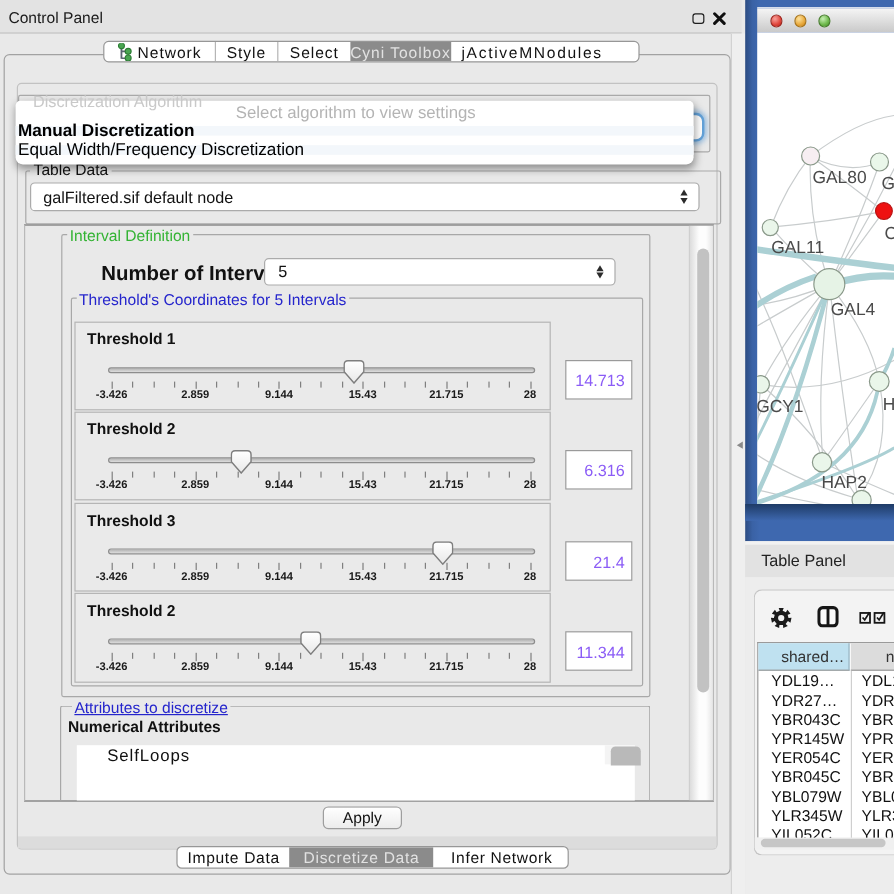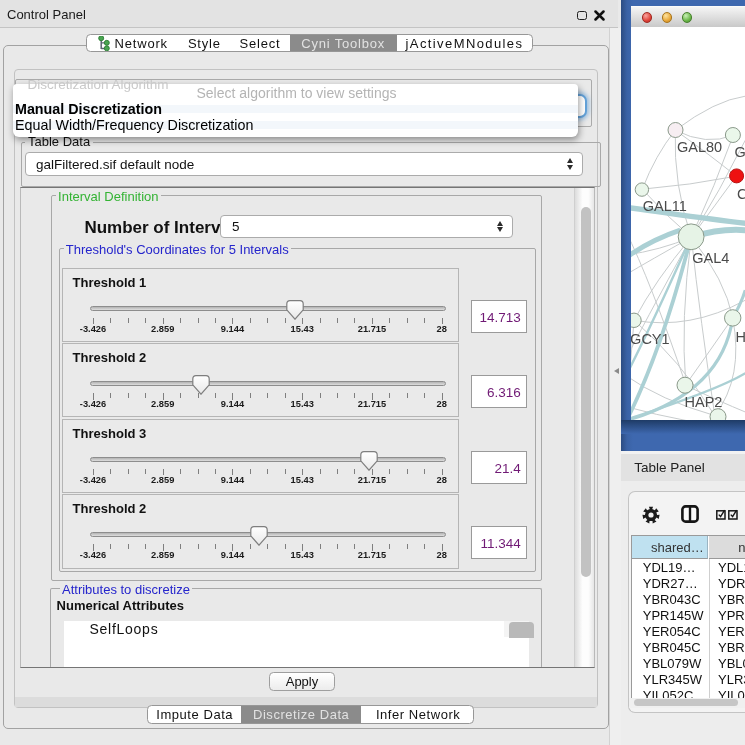--- a/index.html
+++ b/index.html
@@ -59,21 +59,21 @@
 #lblNumInt { position:absolute; left:63.1px; top:30px; font-weight:bold; font-size:17px; color:#111; }
 #combo5 { left:198.6px; top:27.7px; width:293.2px; height:22.4px; }
 #combo5 .txt { position:absolute; left:11px; top:3px; font-size:13.5px; color:#111; }
 
 
 .tpanel { position:absolute; left:40.3px; width:397px; height:74.3px; border:1px solid #b5b5b5; background:#eaeaea; }
 .tlabel { position:absolute; left:10px; top:6px; font-weight:bold; font-size:13px; color:#111; }
 .track { position:absolute; left:27.4px; top:37px; width:356px; height:5px; border-radius:2.5px; border:1px solid #8d8d8d; background:linear-gradient(#b3b3b3,#dedede); }
 .tick { position:absolute; width:1px; background:#7f7f7f; }
 .tlab { position:absolute; font-size:9.3px; font-weight:bold; color:#1a1a1a; transform:translateX(-50%); top:55px; }
-.vbox { position:absolute; left:408.1px; top:31px; width:56px; height:33px; background:#fff; border:1px solid #9a9a9a; font-size:13.5px; color:#701a75; text-align:right; padding:9px 5px 16px 0; }
+.vbox { position:absolute; left:408.1px; top:31px; width:56px; height:33px; background:#fff; border:1px solid #9a9a9a; font-size:13.5px; color:#8b5cf6; text-align:right; padding:9px 5px 16px 0; }
 .thumb { position:absolute; top:31px; width:17.5px; height:19.5px; margin-left:-8.75px; }
 
 
 #lblNumAttr { left:56.6px; top:598px; font-weight:bold; font-size:13px; color:#111; }
 #attrList { left:64.4px; top:621px; width:464.6px; height:46.5px; background:#fff; font-size:14px; letter-spacing:0.75px; color:#111; }
 #attrList div { padding-left:25px; height:16px; line-height:16px; }
 #alScroll { position:absolute; right:0; top:0; width:14.5px; height:100%; background:#f4f4f4; }
 #alThumb { position:absolute; left:4.9px; top:1px; width:7.3px; height:100%; background:#b9b9b9; border-radius:4px 4px 0 0; }
 
 
@@ -317,21 +317,21 @@
           <defs>
             <linearGradient id="tg3" x1="0" y1="0" x2="0" y2="1">
               <stop offset="0" stop-color="#ffffff"></stop>
               <stop offset="1" stop-color="#e8e8e8"></stop>
             </linearGradient>
           </defs>
         </svg>
       </div>
     </div>
   <div class="group" id="gAttr" style="left:28.7px; top:400.8px; width:492.5px; height:80px; border-bottom:none;">
-    <span class="gtitle blue" style="left:9px;">Attributes to discretize</span>
+    <span class="gtitle blue" style="left:9px;text-decoration:underline;">Attributes to discretize</span>
   </div>
   <div class="abs" id="lblNumAttr" style="left:35.3px; top:410px;">Numerical Attributes</div>
   <div class="abs" id="attrList" style="left:43.1px; top:433.5px;">
     <div>SelfLoops</div>
     <div id="alScroll">
         <div id="alThumb"></div>
       </div>
   </div>
   <div id="vscroll">
       <div id="vthumb"></div>
@@ -346,21 +346,21 @@
         <line x1="3.2" y1="6.8" x2="8.2" y2="6.8" stroke="#5a6470" stroke-width="1.3"></line>
         <line x1="3.2" y1="12.5" x2="8.2" y2="12.5" stroke="#5a6470" stroke-width="1.3"></line>
         <circle cx="3.2" cy="2.2" r="2.5" fill="#49a551" stroke="#2c7d34" stroke-width="0.9"></circle>
         <circle cx="8.8" cy="6.8" r="2.5" fill="#49a551" stroke="#2c7d34" stroke-width="0.9"></circle>
         <circle cx="8.8" cy="12.3" r="2.5" fill="#49a551" stroke="#2c7d34" stroke-width="0.9"></circle>
       </svg>Network</div>
   <div class="segdiv"></div>
   <div class="seg" style="width:51.7px;">Style</div>
   <div class="segdiv"></div>
   <div class="seg" style="width:59.5px;">Select</div>
-  <div class="seg sel" style="width:107px;">Cyni Toolbox</div>
+  <div class="seg sel" style="width:84px;">Cyni Toolbox</div>
   <div class="seg" style="width:135.6px; letter-spacing:1.4px;">jActiveMNodules</div>
 </div>
 
 <div class="abs" id="botTabs">
   <div class="seg" style="width:93.6px;">Impute Data</div>
   <div class="seg sel" style="width:119.4px;">Discretize Data</div>
   <div class="seg" style="width:114.5px;">Infer Network</div>
 </div>
 
 <div class="abs" id="splitter"></div>

